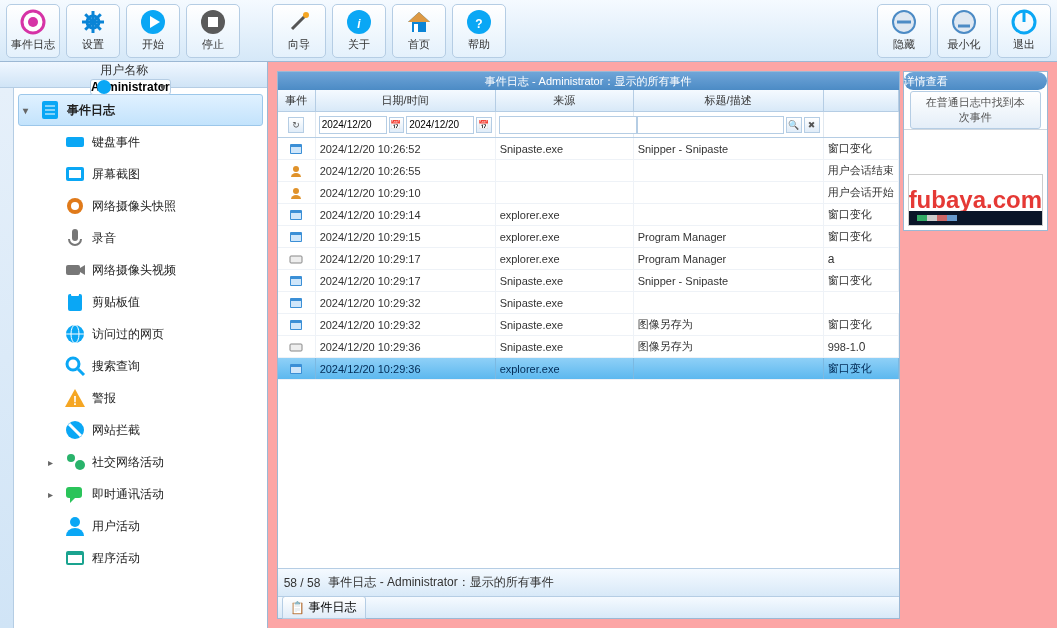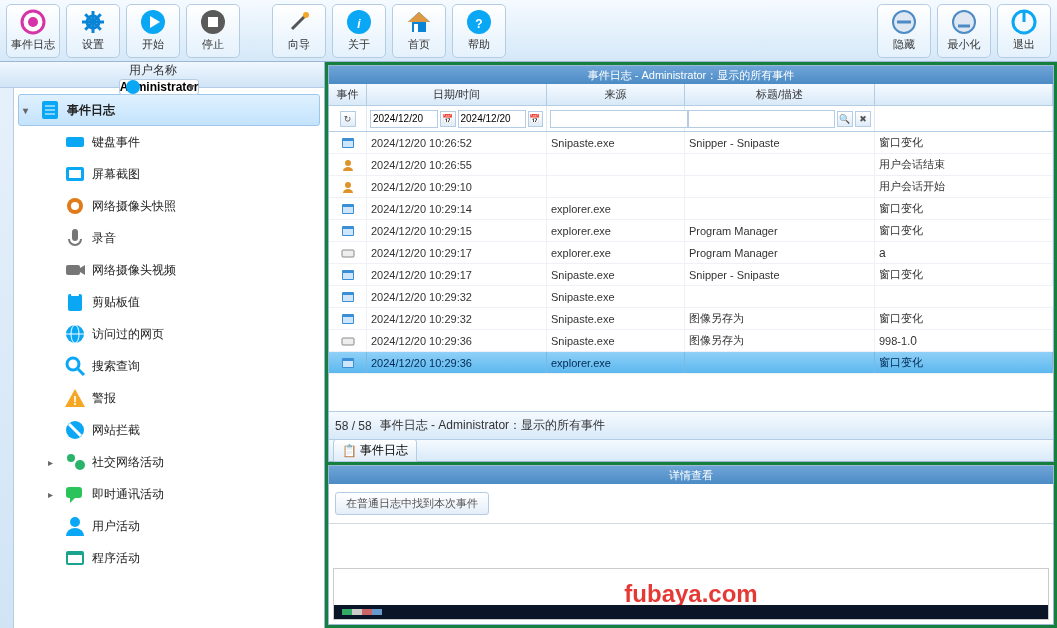--- a/index.html
+++ b/index.html
@@ -28,21 +28,21 @@
 .tree-node.root { background: linear-gradient(to bottom, #e0f1ff, #c3e3fc); border: 1px solid #9cc7ea; border-radius: 3px; font-weight: bold; }
 .tree-node.child { padding-left: 30px; }
 .tree-exp { width: 10px; color: #666; font-size: 10px; }
 .tree-icon { width: 22px; height: 22px; display: flex; align-items: center; justify-content: center; }
 .tree-lbl { font-size: 12px; color: #222; }
 .sidetab { width: 14px; background: linear-gradient(to bottom, #e6f0fa, #d0e4f6); border-right: 1px solid #b5cde4; }
 .leftwrap { display: flex; flex: 1; }
 .treepane { flex: 1; display: flex; flex-direction: column; }
 
 
-.right { flex: 1; display: flex; flex-direction: column; padding: 3px; gap: 3px; background: #15803d; }
+.right { flex: 1; display: flex; flex-direction: row; padding: 9px; gap: 3px; background: #fca5a5; }
 .grid-panel { flex: 1; border: 1px solid #9cb8d4; background: #fff; display: flex; flex-direction: column; }
 .grid-title { height: 18px; background: linear-gradient(to bottom, #6fa5d8, #4c8bc5); color: #fff; text-align: center; font-size: 11px; line-height: 18px; }
 .grid-hdr { display: flex; height: 22px; background: linear-gradient(to bottom, #f5faff, #d8e9f8); border-bottom: 1px solid #b5cde4; }
 .gh { border-right: 1px solid #b5cde4; display: flex; align-items: center; justify-content: center; font-size: 11px; color: #333; cursor: pointer; }
 .gh0 { width: 38px; }
 .gh1 { width: 180px; }
 .gh2 { width: 138px; }
 .gh3 { width: 190px; }
 .gh4 { flex: 1; }
 .grid-filter { display: flex; height: 26px; border-bottom: 1px solid #b5cde4; align-items: center; }
@@ -64,21 +64,21 @@
 .gc0 { width: 38px; justify-content: center; }
 .gc1 { width: 180px; }
 .gc2 { width: 138px; }
 .gc3 { width: 190px; }
 .gc4 { flex: 1; }
 .grid-status { height: 28px; border-top: 1px solid #b5cde4; background: linear-gradient(to bottom,#f5faff,#d8e9f8); display: flex; align-items: center; padding: 0 6px; font-size: 11px; color: #333; gap: 8px; }
 .tabstrip { height: 22px; background: linear-gradient(to bottom,#f5faff,#d8e9f8); border-top: 1px solid #b5cde4; display: flex; align-items: center; padding: 0 4px; gap: 4px; }
 .tab { padding: 2px 8px; background: linear-gradient(to bottom,#fff,#e0ecf8); border: 1px solid #b5cde4; border-radius: 3px 3px 0 0; font-size: 11px; display: flex; align-items: center; gap: 3px; cursor: pointer; }
 
 .detail-panel { height: 160px; border: 1px solid #9cb8d4; background: #fff; display: flex; flex-direction: column; }
-.detail-title { height: 18px; background: linear-gradient(to bottom, #6fa5d8, #4c8bc5); color: #fff; text-align: center; font-size: 11px; line-height: 18px; }
+.detail-title { height: 18px; background: linear-gradient(to bottom, #6fa5d8, #4c8bc5); color: #fff; font-size: 11px; line-height: 18px; border-radius: 9px; }
 .detail-bar { height: 40px; border-bottom: 1px solid #d0d8e0; display: flex; align-items: center; padding: 0 6px; }
 .detail-btn { padding: 3px 10px; background: linear-gradient(to bottom,#fff,#e4eef8); border: 1px solid #b5cde4; border-radius: 3px; cursor: pointer; font-size: 11px; color: #555; }
 .detail-body { flex: 1; background: #fff; padding: 4px; display: flex; flex-direction: column; }
 .preview { flex: 1; border: 1px solid #ccc; background: #fff; display: flex; align-items: center; justify-content: center; position: relative; overflow: hidden; margin-top: 40px; }
 .watermark { color: #e53935; font-weight: bold; font-size: 24px; }
 .tb { position: absolute; bottom: 0; left: 0; right: 0; height: 14px; background: #0a1528; }
 .tb::before { content: ""; position: absolute; left: 8px; top: 4px; width: 60px; height: 6px; background: linear-gradient(90deg, #3a6 0 10px, #ccc 10px 20px, #c66 20px 30px, #69c 30px 40px, transparent 40px); }
 </style>
 </head>
 <body>

